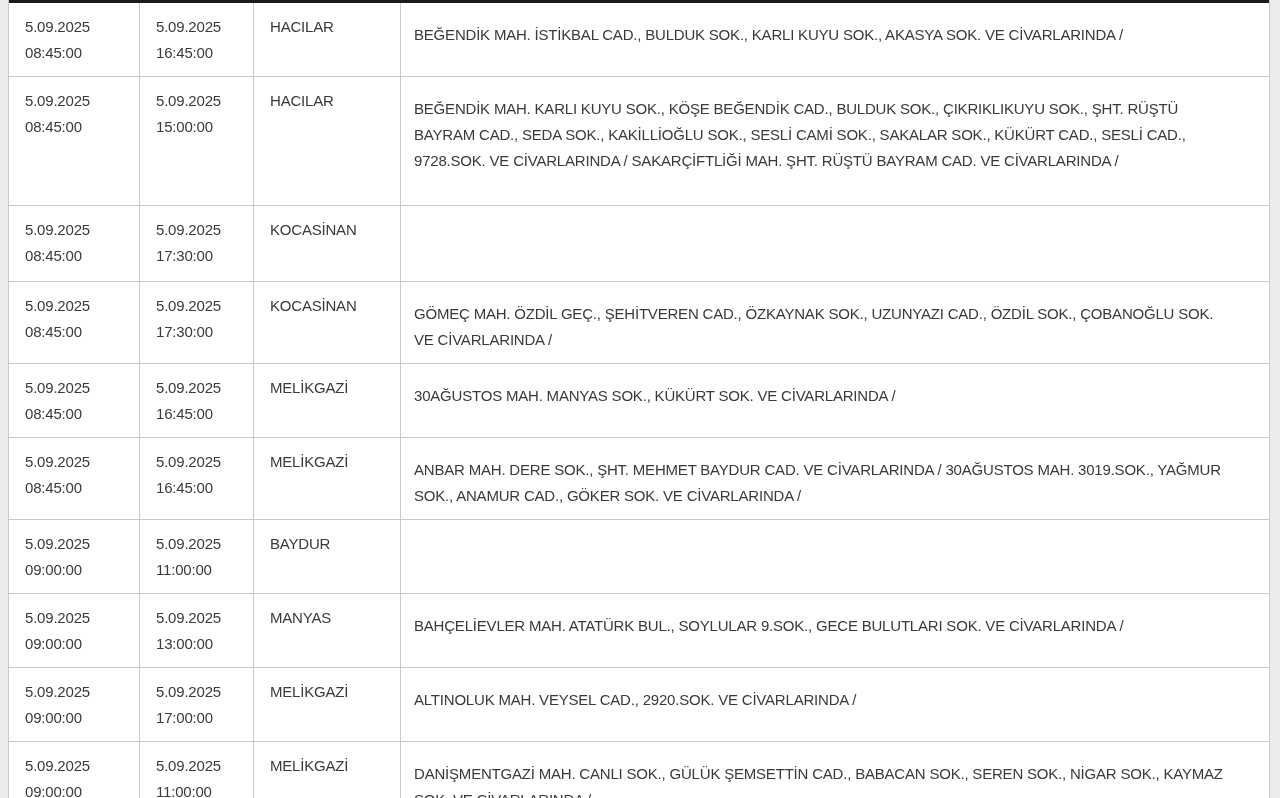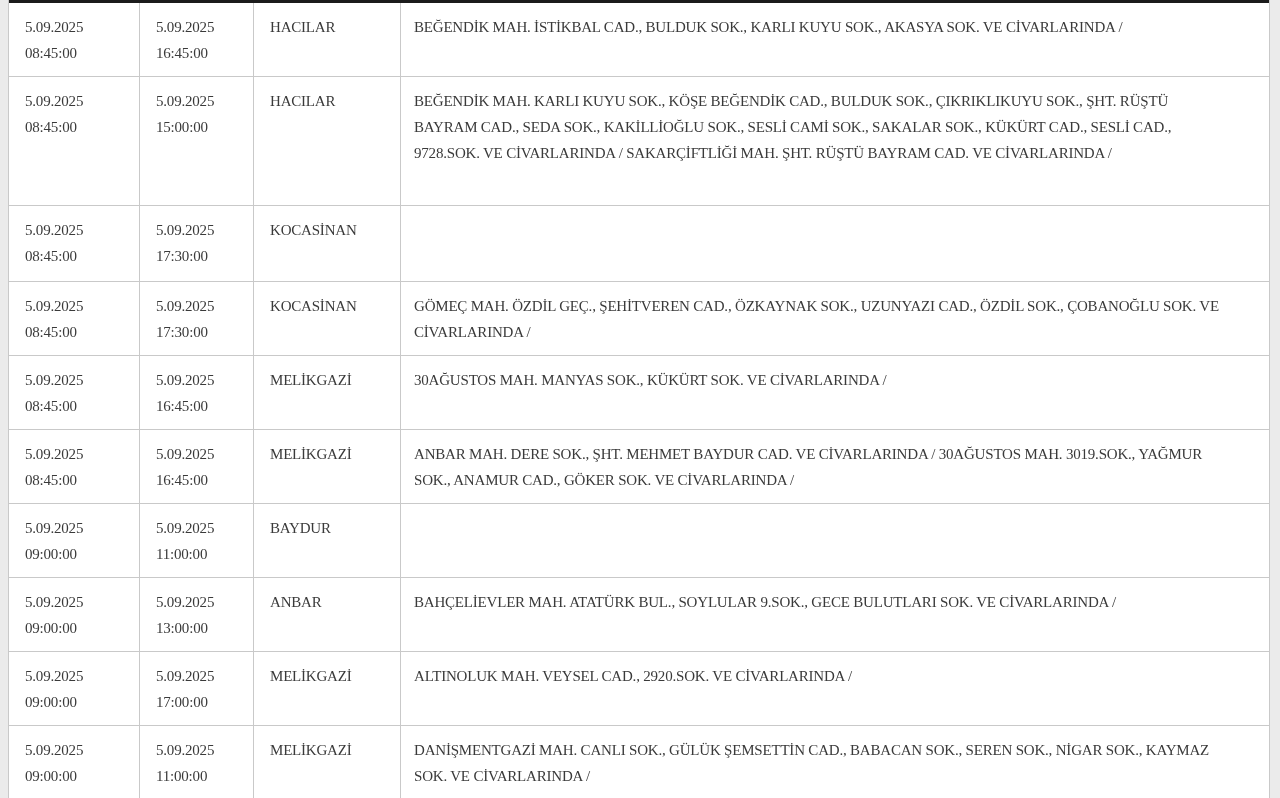--- a/index.html
+++ b/index.html
@@ -27,37 +27,37 @@
   .top-sliver{
     height:2px;
     background:var(--cell-bg);
     border-bottom:3px solid var(--edge);
   }
   .row{
     display:flex;
     align-items:stretch;
     border-bottom:1px solid var(--grid);
     background:var(--cell-bg);
-    font-family:Liberation Serif, serif;
   }
   .row:last-of-type{border-bottom:none;}
   .cell{
     border-right:1px solid var(--grid);
     padding:11px 12px 10px 16px;
     font-size:15px;
     line-height:26px;
     letter-spacing:-0.2px;
   }
   .c-start{width:131px;flex:0 0 131px;}
   .c-end{width:114px;flex:0 0 114px;}
   .c-district{width:147px;flex:0 0 147px;}
   .c-areas{
     flex:1 1 auto;
     border-right:none;
     padding:11px 42px 10px 13px;
+    margin-top:8px;
   }
 </style>
 </head>
 <body>
 
 <div class="outage-table">
   <div class="top-sliver"></div>
   <div id="rows">
   <div class="row" style="min-height: 73px;">
     <div class="cell c-start">
@@ -150,21 +150,21 @@
 
   <div class="row" style="min-height: 70px;">
     <div class="cell c-start">
       <div>5.09.2025</div>
       <div>09:00:00</div>
     </div>
     <div class="cell c-end">
       <div>5.09.2025</div>
       <div>13:00:00</div>
     </div>
-    <div class="cell c-district">ANBAR</div>
+    <div class="cell c-district">MANYAS</div>
     <div class="cell c-areas">BAHÇELİEVLER MAH. ATATÜRK BUL., SOYLULAR 9.SOK., GECE BULUTLARI SOK. VE CİVARLARINDA /</div>
   </div>
 
   <div class="row" style="min-height: 73px;">
     <div class="cell c-start">
       <div>5.09.2025</div>
       <div>09:00:00</div>
     </div>
     <div class="cell c-end">
       <div>5.09.2025</div>

